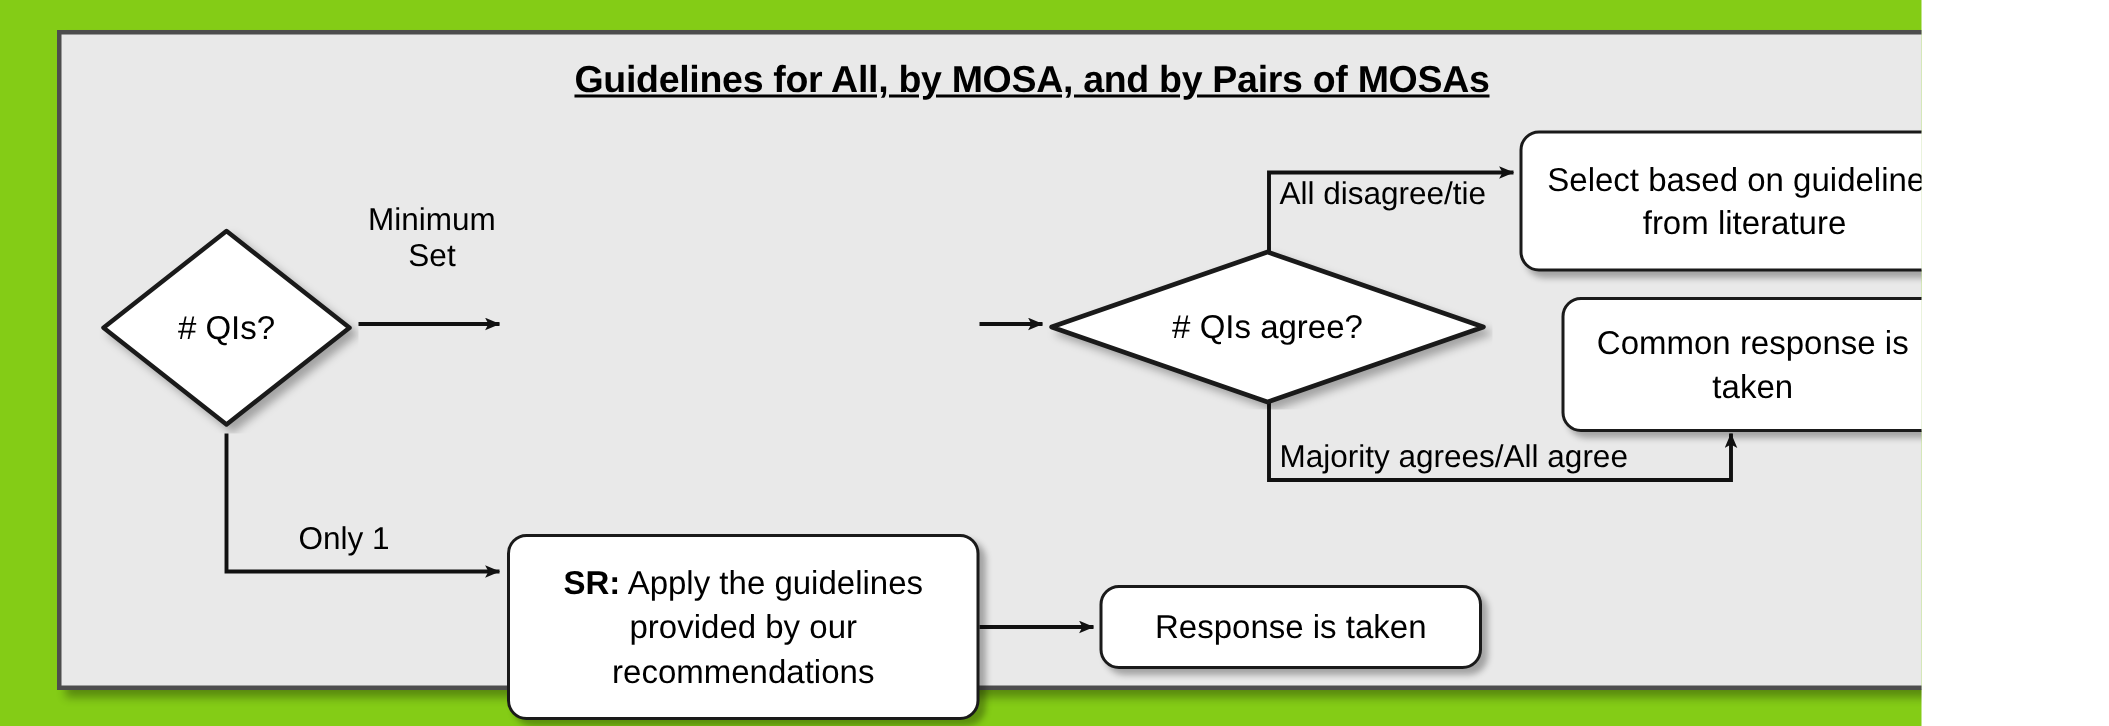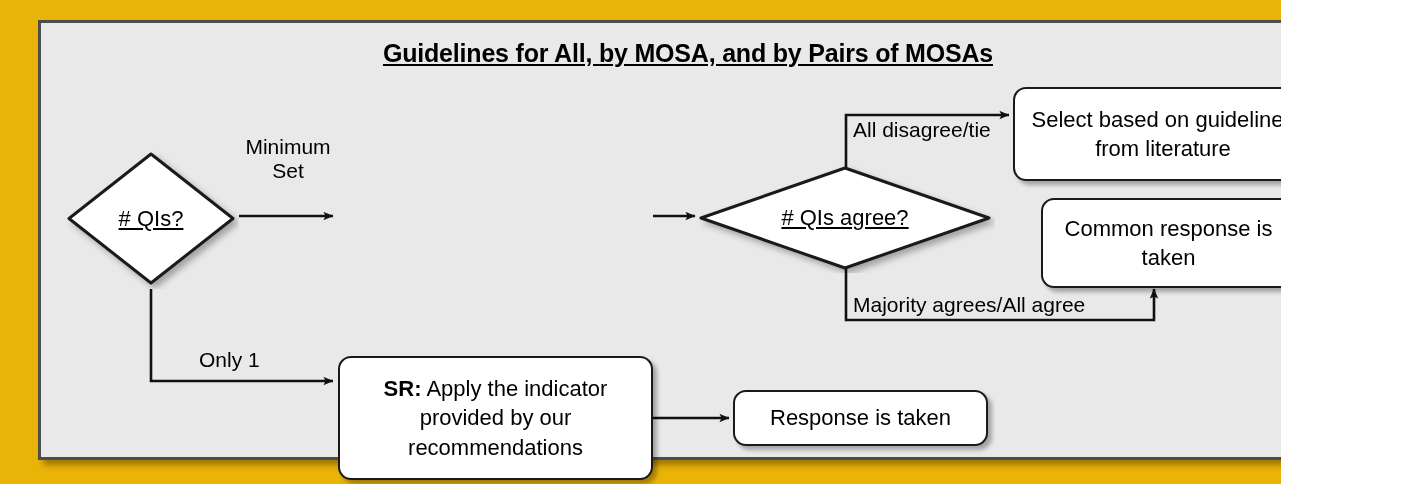--- a/index.html
+++ b/index.html
@@ -5,21 +5,21 @@
   html, body {
     margin: 0;
     padding: 0;
     background: #ffffff;
     font-family: "Liberation Sans", sans-serif;
   }
   #stage {
     position: relative;
     width: 1281px;
     height: 484px;
-    background: #eab308;
+    background: #84cc16;
     overflow: hidden;
   }
   
   #panel {
     position: absolute;
     left: 38px;
     top: 20px;
     width: 1300px;
     height: 440px;
     background: #e9e9e9;
@@ -79,21 +79,20 @@
   .diamond-label {
     position: absolute;
     left: 0; top: 0;
     width: 100%; height: 100%;
     display: flex;
     align-items: center;
     justify-content: center;
     font-size: 22px;
     color: #000;
     text-align: center;
-    text-decoration: underline;
   }
   
   .edge-label {
     position: absolute;
     font-size: 21px;
     color: #000;
     line-height: 1.15;
     text-align: center;
     white-space: nowrap;
   }
@@ -133,21 +132,21 @@
     <div class="diamond-wrap" style="left:22px; top:125px; width:176px; height:141px;">
       <svg class="diamond-shape" viewBox="0 0 176 141">
         <path d="M88,6 L170,70.5 L88,135 L6,70.5 Z" fill="#ffffff" stroke="#1a1a1a" stroke-width="3" stroke-linejoin="round" style="filter:drop-shadow(4px 4px 3px rgba(0,0,0,0.30))"></path>
       </svg>
       <div class="diamond-label"># QIs?</div>
     </div>
 
 
     <div class="box" style="left:297px; top:333px; width:315px; height:124px;">
       <span>
-        <b>SR:</b><span> Apply the indicator provided by our recommendations</span>
+        <b>SR:</b><span> Apply the guidelines provided by our recommendations</span>
       </span>
     </div>
 
     <div class="diamond-wrap" style="left:654px; top:140px; width:300px; height:110px;">
       <svg class="diamond-shape" viewBox="0 0 300 110">
         <path d="M150,5 L294,55 L150,105 L6,55 Z" fill="#ffffff" stroke="#1a1a1a" stroke-width="3" stroke-linejoin="round" style="filter:drop-shadow(4px 4px 3px rgba(0,0,0,0.30))"></path>
       </svg>
       <div class="diamond-label"># QIs agree?</div>
     </div>
 

